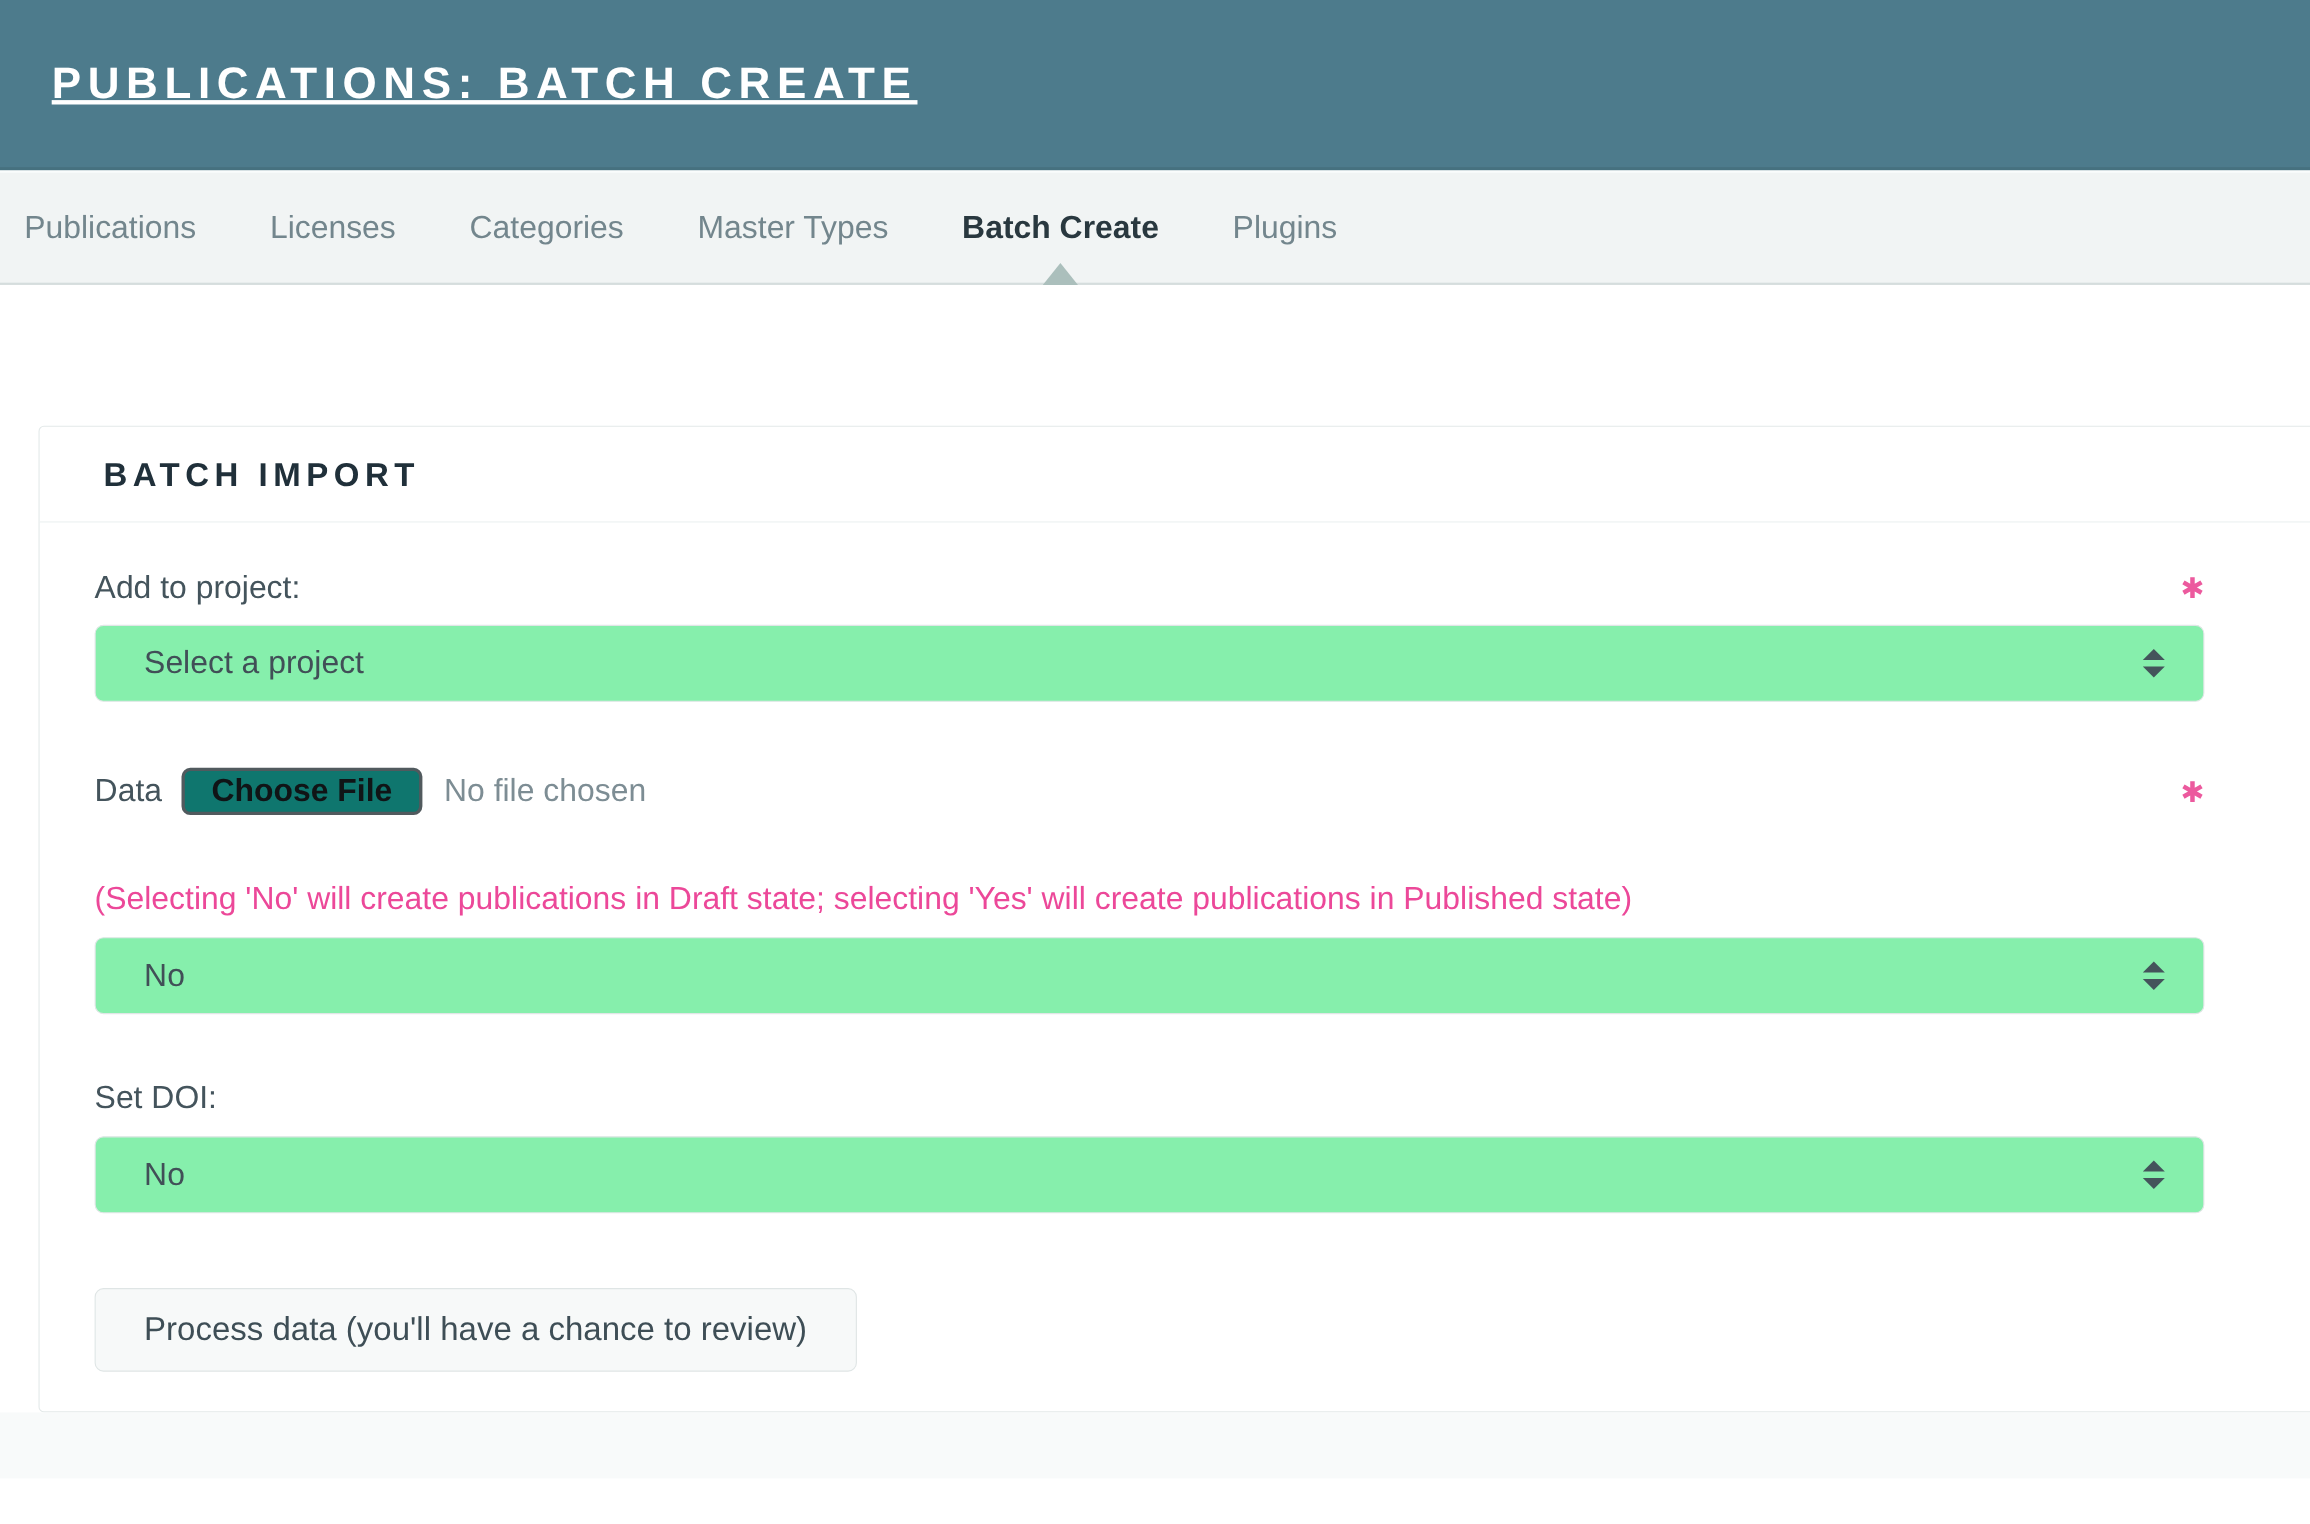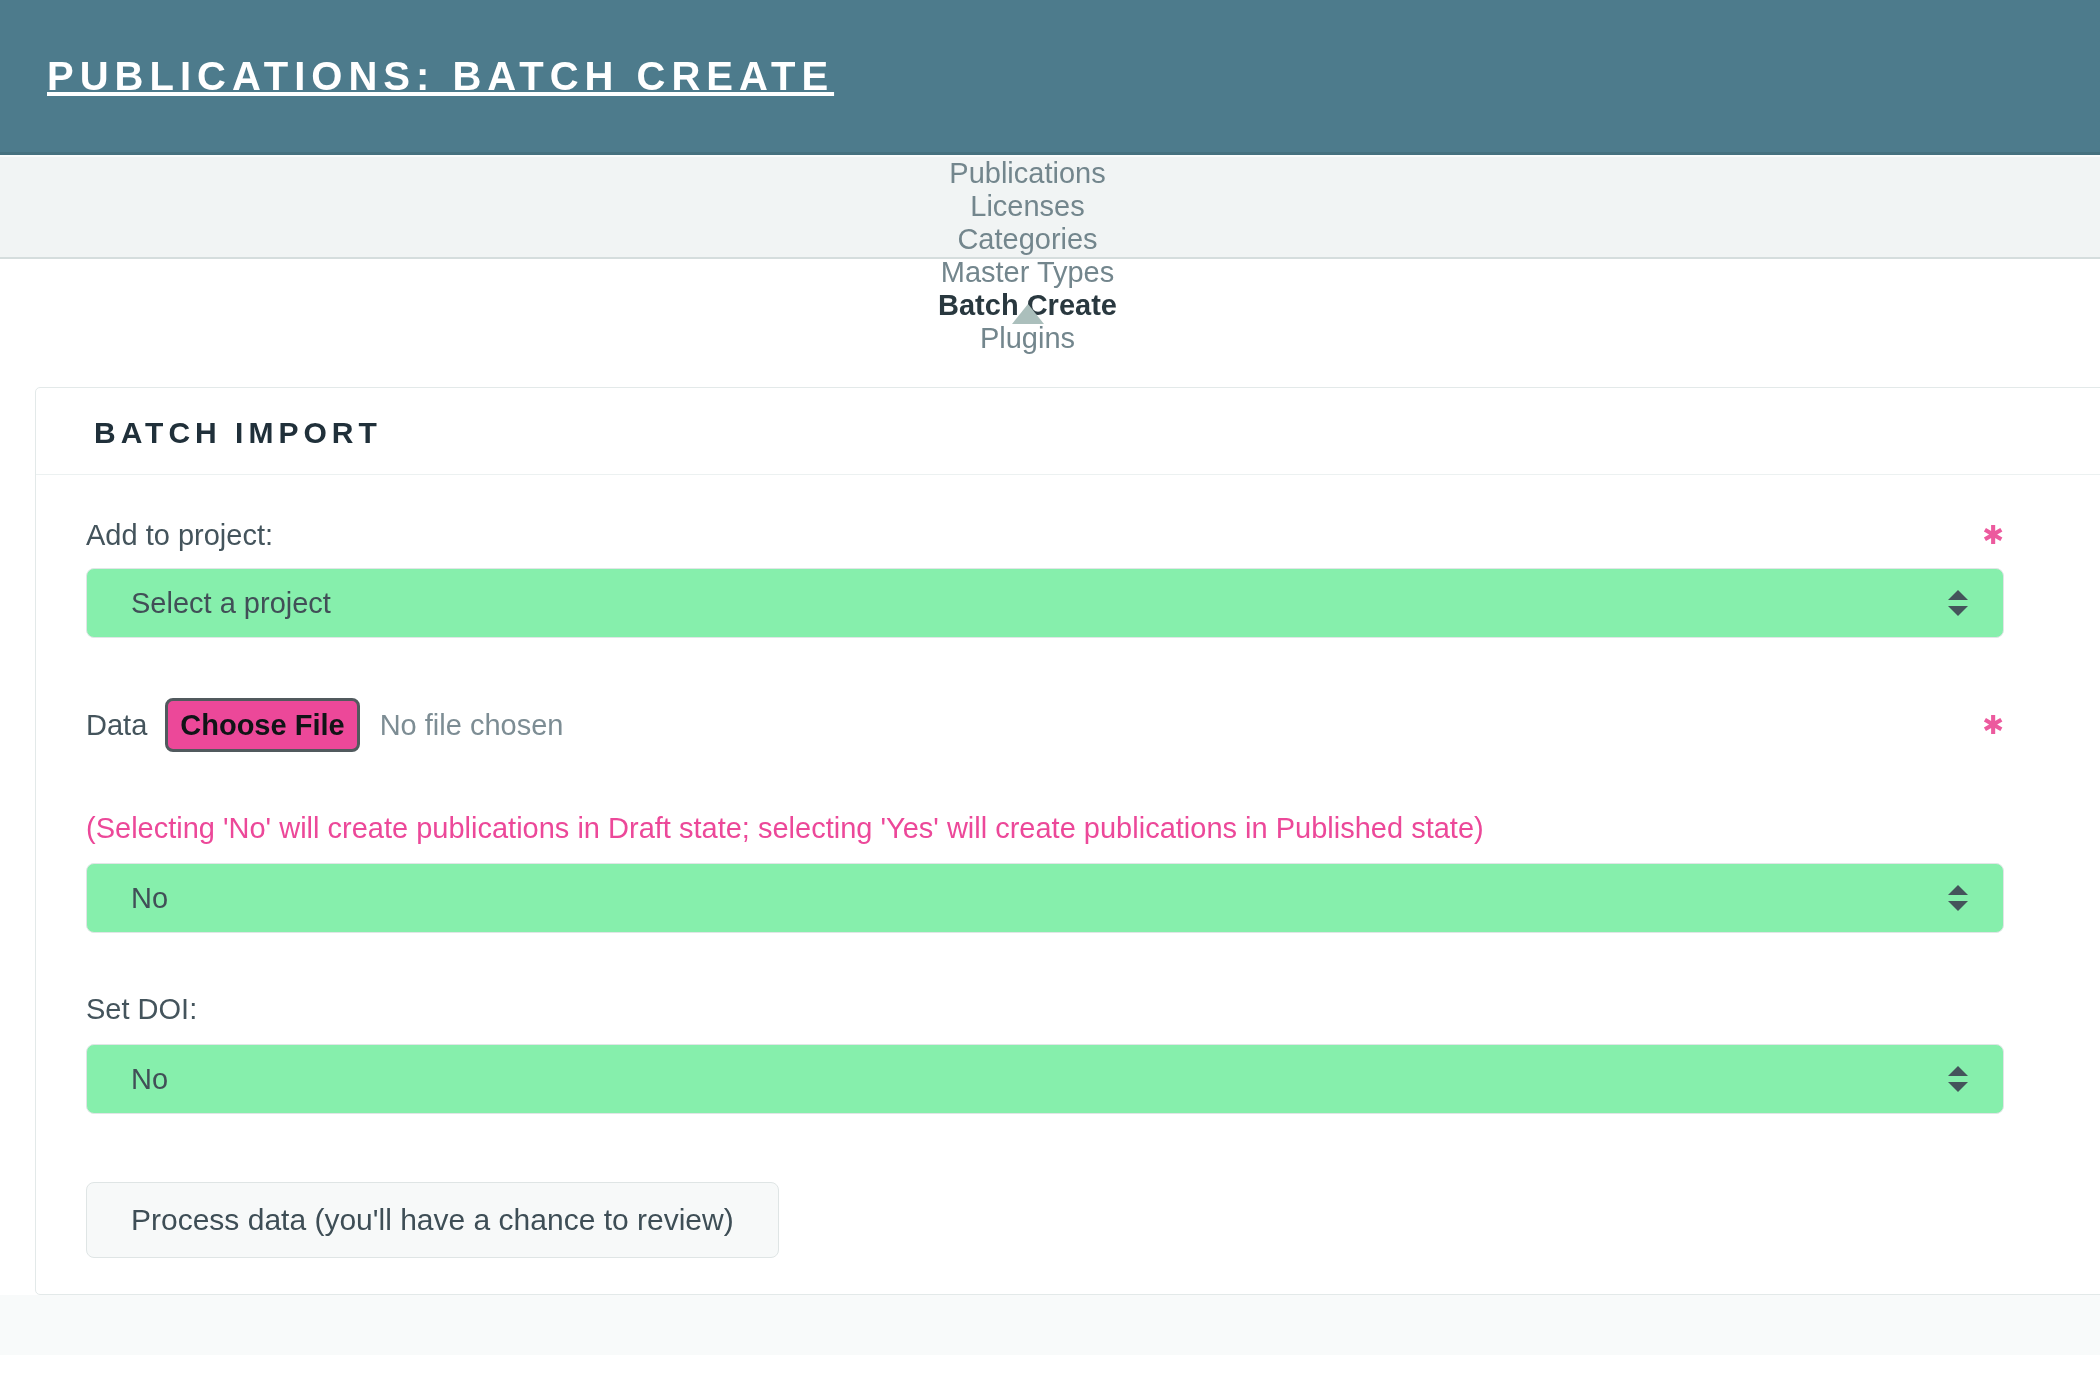--- a/index.html
+++ b/index.html
@@ -29,21 +29,20 @@
 
   
   .tabs {
     height: 104px;
     background: #f1f4f4;
     border-top: 2px solid #fafcfc;
     border-bottom: 2px solid #d5dddd;
     display: flex;
     align-items: center;
     padding-left: 22px;
-    flex-direction: column;
   }
   .tab {
     position: relative;
     font-size: 29px;
     color: #73868d;
     margin-right: 67px;
     cursor: pointer;
     text-decoration: none;
     height: 100%;
     display: flex;
@@ -126,23 +125,23 @@
   
   .file-row {
     margin-top: 60px;
     display: flex;
     align-items: center;
   }
   .file-row .field-label { margin-right: 18px; }
   .file-btn {
     display: inline-flex;
     align-items: center;
-    height: 54px;
-    padding: 0 12px;
-    background: #ec4899;
+    height: 43px;
+    padding: 0 24px;
+    background: #0f766e;
     border: 3px solid #515a5e;
     border-radius: 8px;
     font-size: 29px;
     font-weight: 700;
     color: #101416;
     cursor: pointer;
   }
   .file-status {
     margin-left: 20px;
     font-size: 29px;

